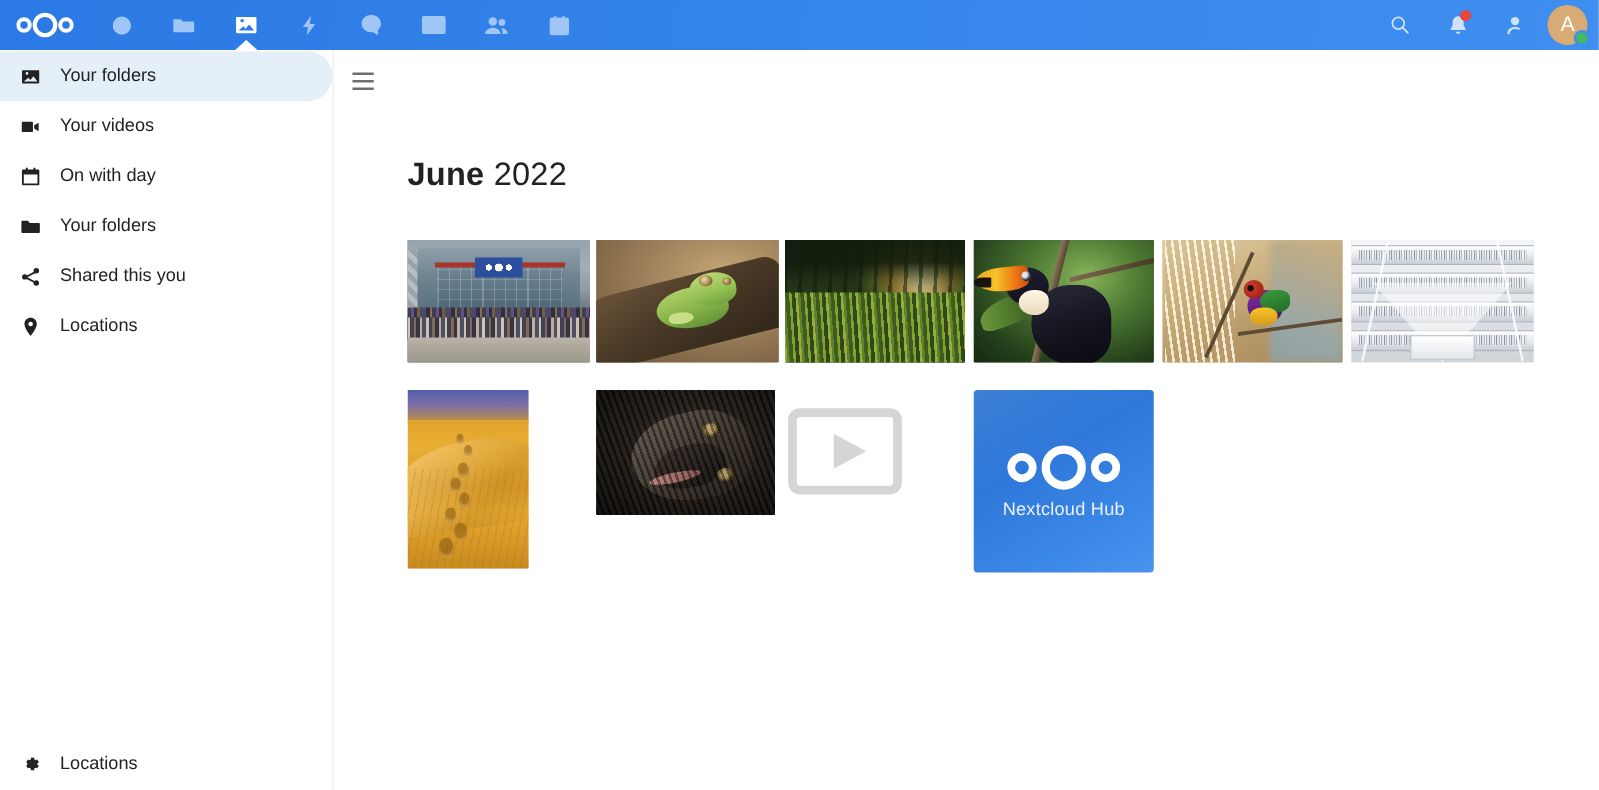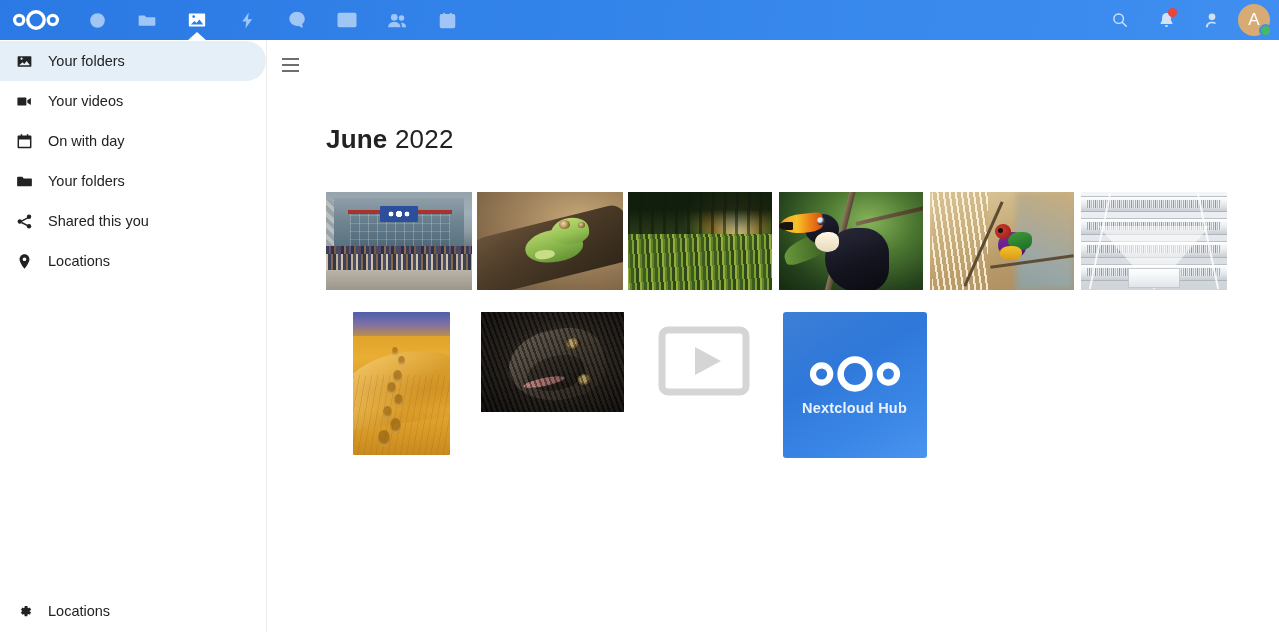--- a/index.html
+++ b/index.html
@@ -140,21 +140,21 @@
     flex: 0 0 auto;
   }
   .thumb { display: block; border-radius: 1px; overflow: hidden; position: relative; }
 
   
   .row1 { height: 98px; margin-top: 40px; gap: 0; }
   .row1 .cell { width: 151px; height: 98px; justify-content: flex-start; }
 
   
   .row2 { margin-top: 22px; gap: 0; align-items: flex-start; }
-  .row2 .cell { width: 151px; justify-content: center; font-weight: bold; }
+  .row2 .cell { width: 151px; justify-content: flex-start; }
 
   
   .ph { position: relative; overflow: hidden; }
 
   
   .ph-group { width: 146px; height: 98px; background: #7d8b94; }
   .ph-group .sky {
     position: absolute; inset: 0;
     background: linear-gradient(180deg,#96a3ad 0%, #9fb0ba 22%, #8e9ca6 40%, #6e7b83 55%, #7d848a 100%);
   }

